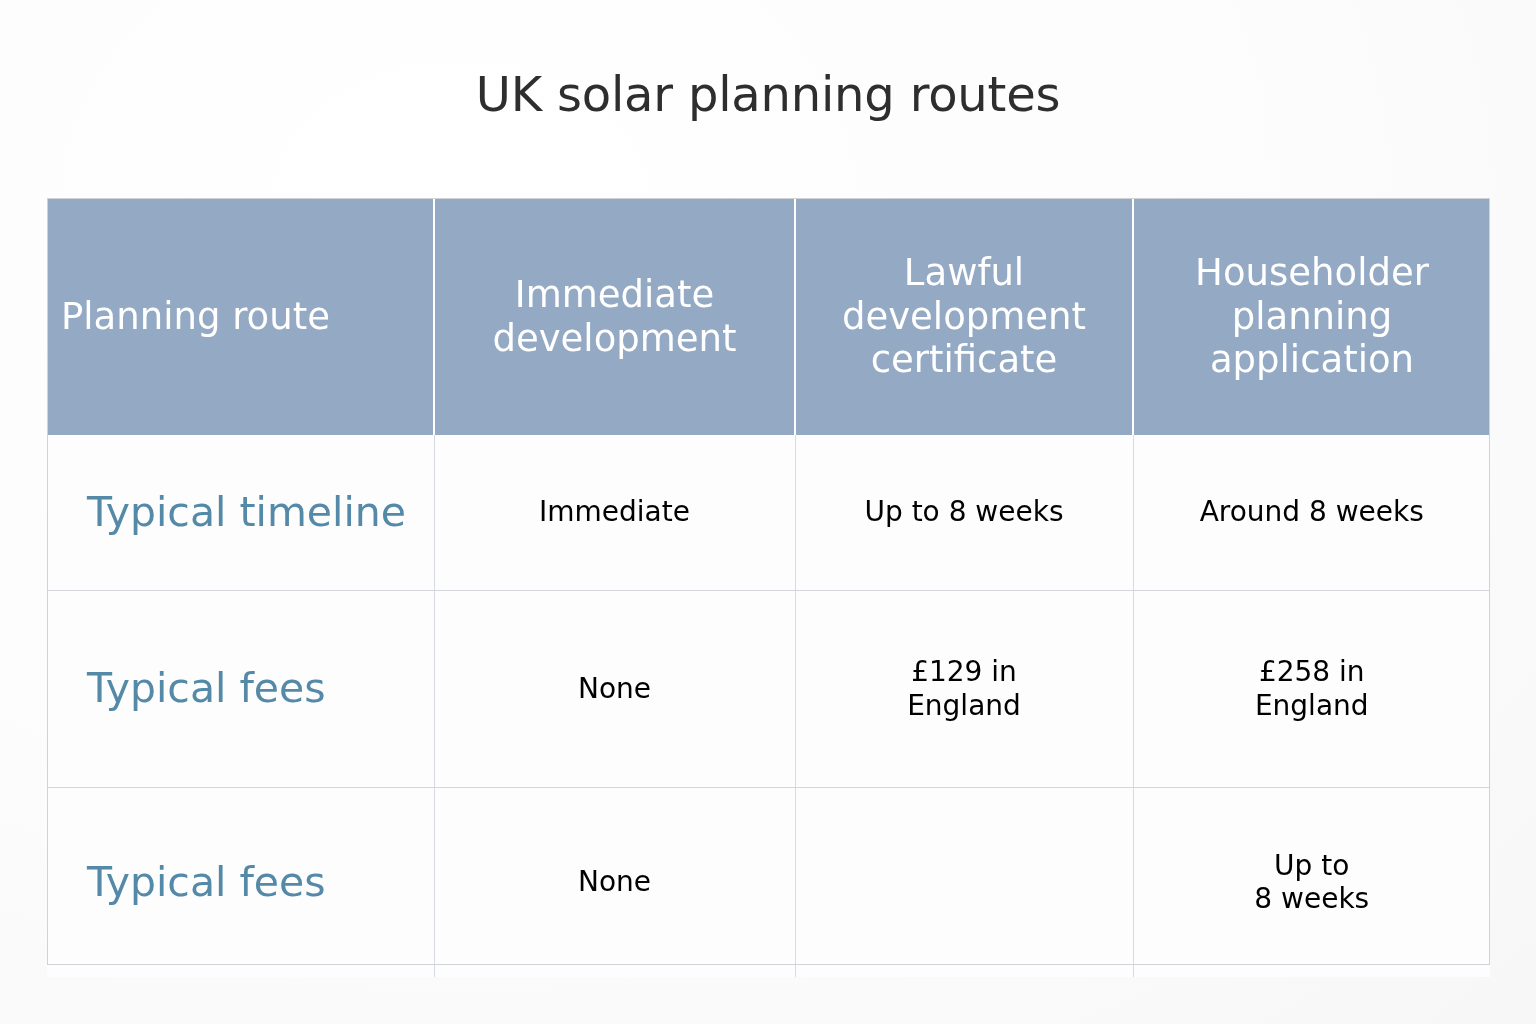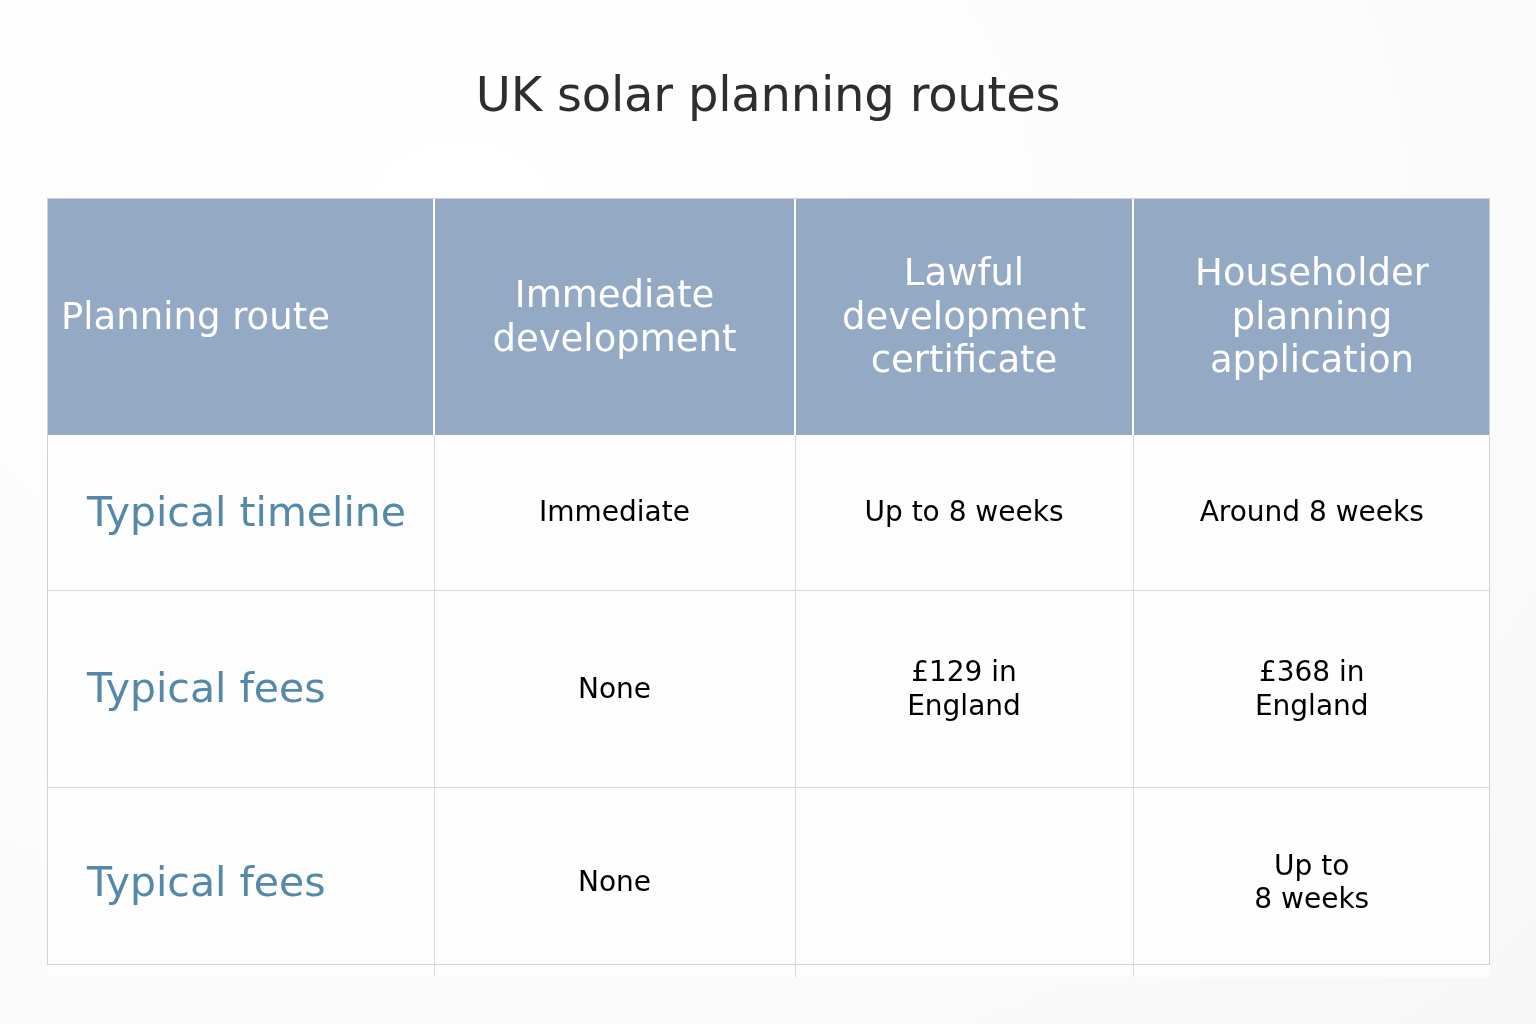--- a/index.html
+++ b/index.html
@@ -147,21 +147,21 @@
           <td>Around 8 weeks</td>
         </tr>
         <tr class="r2">
           <td class="rowlabel">Typical fees</td>
           <td>None</td>
           <td>
             <span class="cell-line">£129 in</span>
             <span class="cell-line">England</span>
           </td>
           <td>
-            <span class="cell-line">£368 in</span>
+            <span class="cell-line">£258 in</span>
             <span class="cell-line">England</span>
           </td>
         </tr>
         <tr class="r3">
           <td class="rowlabel">Typical fees</td>
           <td>None</td>
           <td></td>
           <td>
             <span class="cell-line">Up to</span>
             <span class="cell-line">8 weeks</span>

